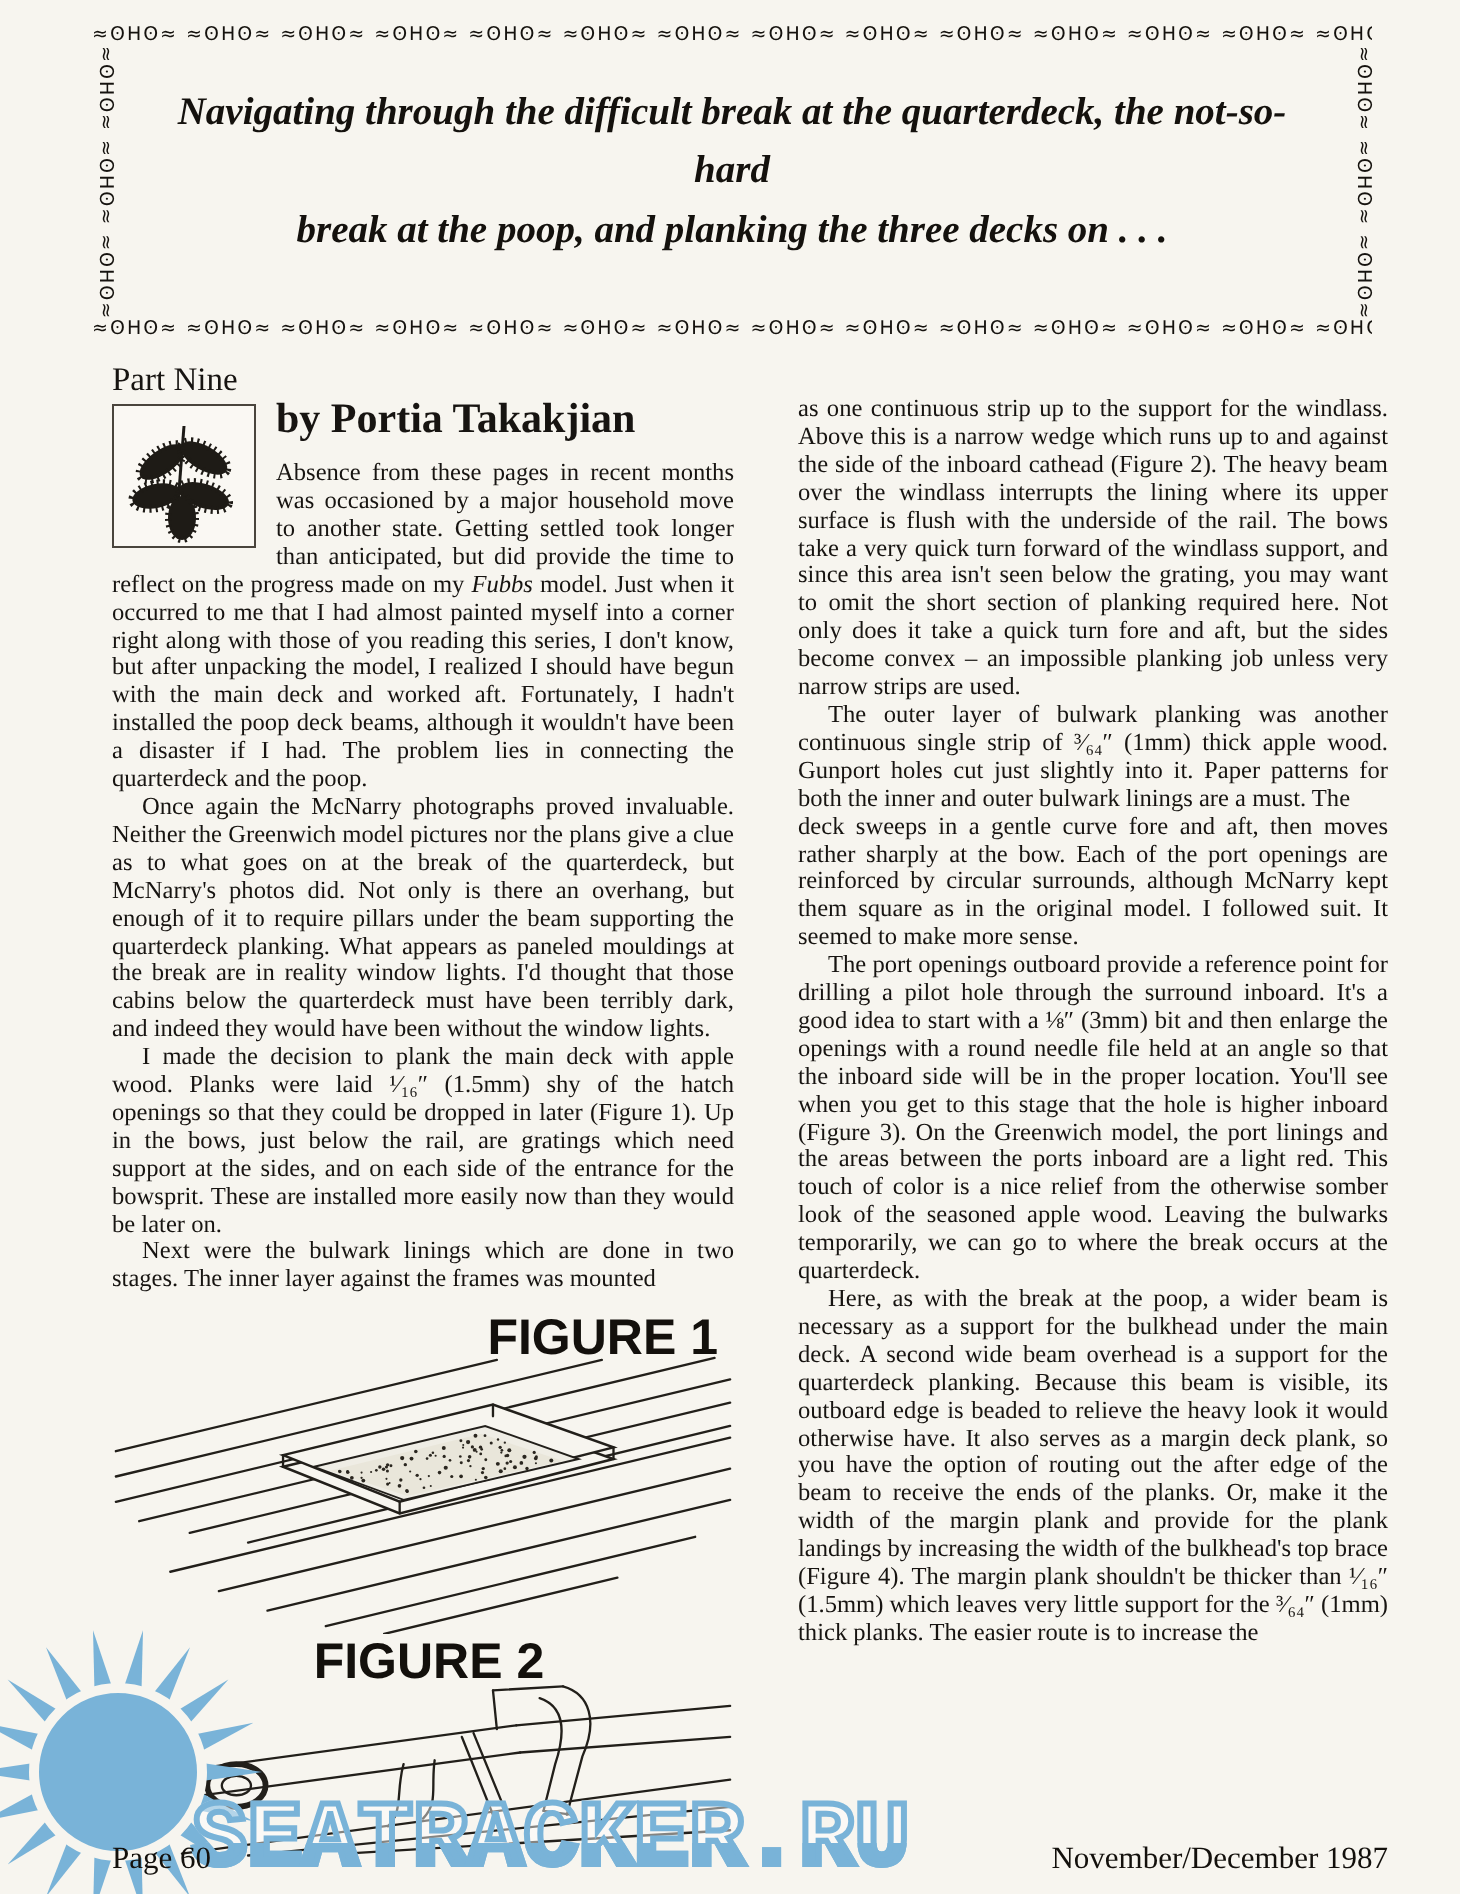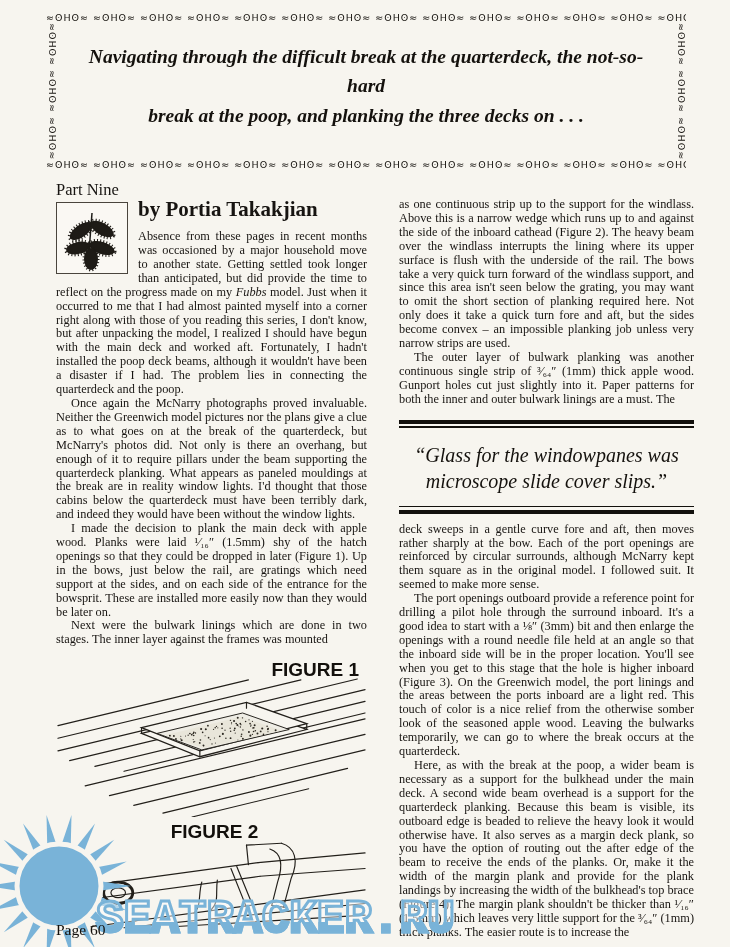--- a/index.html
+++ b/index.html
@@ -40,21 +40,21 @@
   .byline-box {
     float:left; width:72px; height:72px; border:1px solid #4a453d;
     margin:4px 10px 2px 0; background:#faf8f3; box-sizing:border-box;
   }
   h2.byline { font-size:21px; font-weight:bold; margin:0 0 9px; line-height:1.1; }
   p.body-p { margin:0; }
   p.indent { text-indent:15px; }
   .it { font-style:italic; }
 
   .fig-label {
-    font-family:"Liberation Sans", sans-serif; font-weight:bold; font-size:19px;
+    font-family:"Liberation Sans", sans-serif; font-weight:bold; font-size:25px;
     color:#13100c;
   }
   .fig1-label { text-align:right; margin:16px 8px 0 0; }
   .fig2-label { text-align:center; margin:8px 0 0 6px; }
   .figure-svg { display:block; }
   .sketch { stroke:#221f1a; fill:none; stroke-width:1.2; stroke-linecap:round; }
 
   
   .pullquote { margin:13px 0 9px; }
   .pq-thick { height:4px; background:#12100c; }
@@ -268,29 +268,20 @@
         </g>
       </svg>
     </div>
 
     <div class="col">
       <div id="right-paras-1">
           <p class="body-p"><span>as one continuous strip up to the support for the windlass. Above this is a narrow wedge which runs up to and against the side of the inboard cathead (Figure 2). The heavy beam over the windlass interrupts the lining where its upper surface is flush with the underside of the rail. The bows take a very quick turn forward of the windlass support, and since this area isn't seen below the grating, you may want to omit the short section of planking required here. Not only does it take a quick turn fore and aft, but the sides become convex – an impossible planking job unless very narrow strips are used.</span></p>
           <p class="body-p indent"><span>The outer layer of bulwark planking was another continuous single strip of ³⁄₆₄″ (1mm) thick apple wood. Gunport holes cut just slightly into it. Paper patterns for both the inner and outer bulwark linings are a must. The</span></p>
         </div>
 
-      <div class="pullquote">
-        <div class="pq-thick"></div>
-        <div class="pq-gap"></div>
-        <div class="pq-thin"></div>
-        <div class="pq-text">“Glass for the windowpanes was microscope slide cover slips.”</div>
-        <div class="pq-thin"></div>
-        <div class="pq-gap"></div>
-        <div class="pq-thick"></div>
-      </div>
 
       <div id="right-paras-2">
           <p class="body-p"><span>deck sweeps in a gentle curve fore and aft, then moves rather sharply at the bow. Each of the port openings are reinforced by circular surrounds, although McNarry kept them square as in the original model. I followed suit. It seemed to make more sense.</span></p>
           <p class="body-p indent"><span>The port openings outboard provide a reference point for drilling a pilot hole through the surround inboard. It's a good idea to start with a ⅛″ (3mm) bit and then enlarge the openings with a round needle file held at an angle so that the inboard side will be in the proper location. You'll see when you get to this stage that the hole is higher inboard (Figure 3). On the Greenwich model, the port linings and the areas between the ports inboard are a light red. This touch of color is a nice relief from the otherwise somber look of the seasoned apple wood. Leaving the bulwarks temporarily, we can go to where the break occurs at the quarterdeck.</span></p>
           <p class="body-p indent"><span>Here, as with the break at the poop, a wider beam is necessary as a support for the bulkhead under the main deck. A second wide beam overhead is a support for the quarterdeck planking. Because this beam is visible, its outboard edge is beaded to relieve the heavy look it would otherwise have. It also serves as a margin deck plank, so you have the option of routing out the after edge of the beam to receive the ends of the planks. Or, make it the width of the margin plank and provide for the plank landings by increasing the width of the bulkhead's top brace (Figure 4). The margin plank shouldn't be thicker than ¹⁄₁₆″ (1.5mm) which leaves very little support for the ³⁄₆₄″ (1mm) thick planks. The easier route is to increase the</span></p>
         </div>
     </div>
   </div>
 
   <div class="watermark">
@@ -315,15 +306,16 @@
           <polygon points="102.3,45.7 130.2,28.7 108.5,53.2"></polygon>
           <polygon points="110.6,56.8 142.7,50.4 114.0,66.0"></polygon>
         </g>
       <circle cx="75" cy="75" r="42" fill="#79b3d8" stroke="#f7f5ef" stroke-width="5"></circle>
     </svg>
     <div class="wm-text">SEATRACKER.RU</div>
   </div>
 
   <div class="footer">
     <span>Page 60</span>
+    <span>November/December 1987</span>
   </div>
 
 </div>
 
 </body></html>

